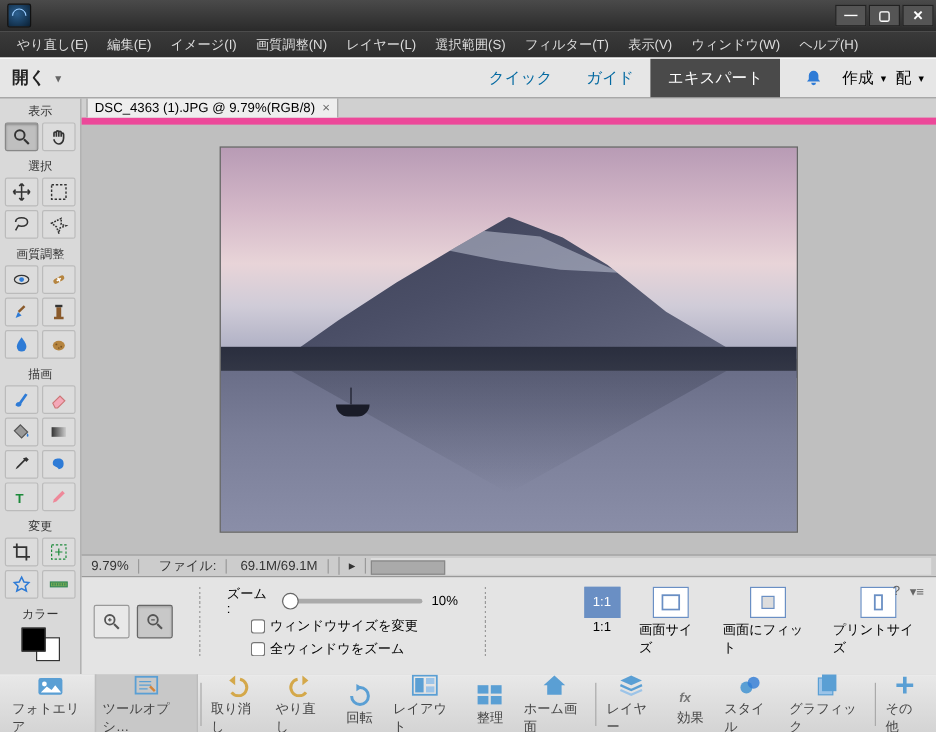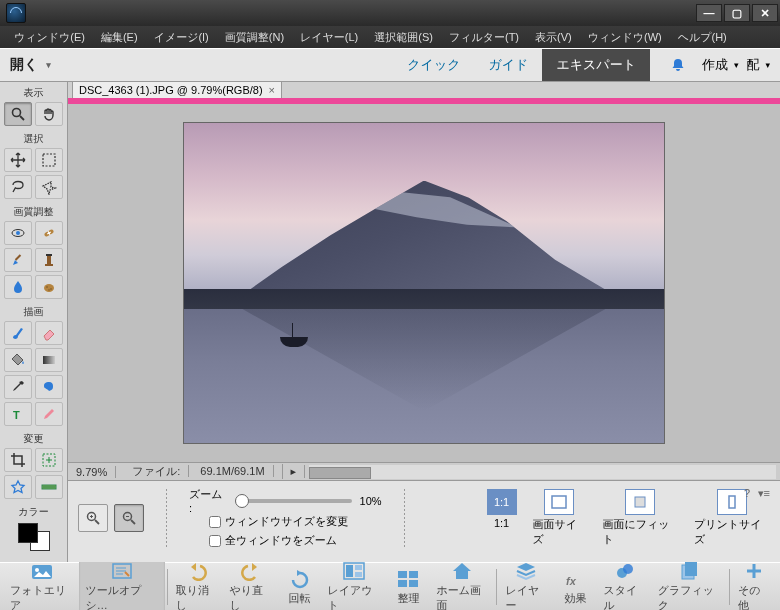--- a/index.html
+++ b/index.html
@@ -80,21 +80,21 @@
 <div class="titlebar">
   <div class="app-icon"></div>
   <div class="win-btns">
     <div class="win-btn">—</div>
     <div class="win-btn">▢</div>
     <div class="win-btn">✕</div>
   </div>
 </div>
 
 <div class="menubar">
-  <div class="menu-item">ウィンドウ(E)</div>
+  <div class="menu-item">やり直し(E)</div>
   <div class="menu-item">編集(E)</div>
   <div class="menu-item">イメージ(I)</div>
   <div class="menu-item">画質調整(N)</div>
   <div class="menu-item">レイヤー(L)</div>
   <div class="menu-item">選択範囲(S)</div>
   <div class="menu-item">フィルター(T)</div>
   <div class="menu-item">表示(V)</div>
   <div class="menu-item">ウィンドウ(W)</div>
   <div class="menu-item">ヘルプ(H)</div>
 </div>

